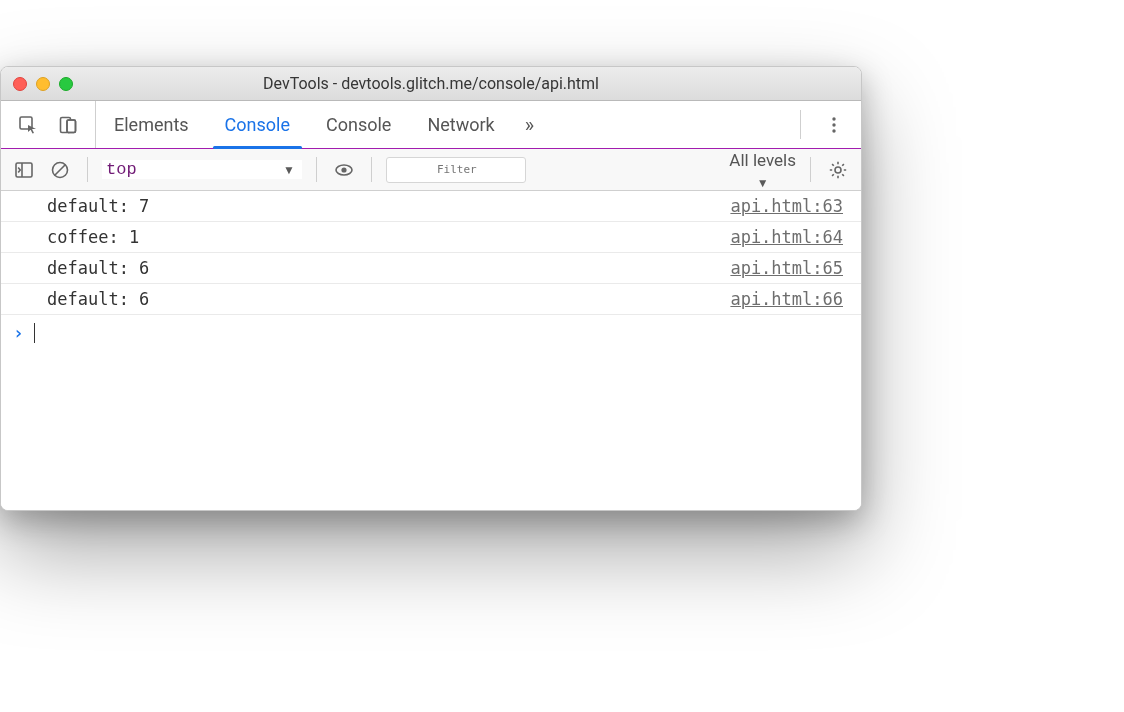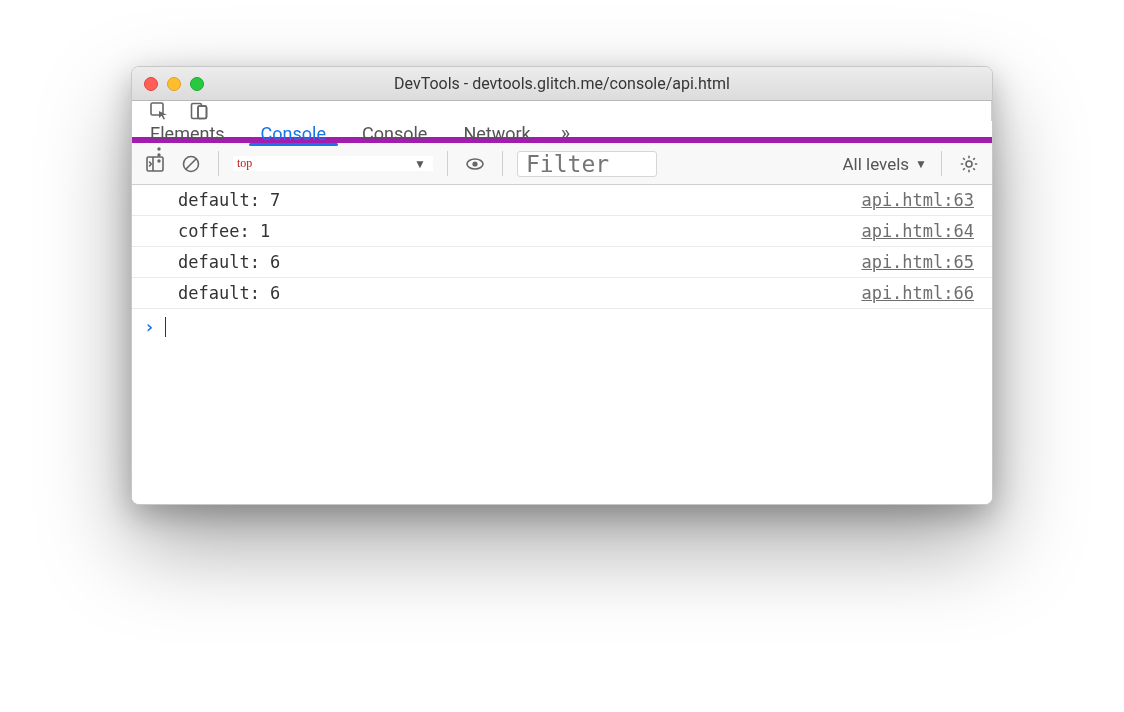--- a/index.html
+++ b/index.html
@@ -11,21 +11,21 @@
     height: 712px;
     position: relative;
     overflow: hidden;
   }
 
   .canvas {
     position: absolute;
     inset: 0;
     display: flex;
     align-items: flex-start;
-    justify-content: center;
+    justify-content: flex-start;
   }
 
   .window {
     width: 862px;
     margin-top: 66px;
     background: #fff;
     border: 1px solid #c7c7c7;
     border-radius: 8px;
     box-shadow: 0 40px 90px rgba(0,0,0,0.35), 0 10px 30px rgba(0,0,0,0.25);
     overflow: hidden;
@@ -50,27 +50,26 @@
     position: absolute;
     left: 0; right: 0;
     text-align: center;
     font-size: 16px;
     color: #363636;
     pointer-events: none;
   }
 
   
   .tabbar {
-    height: 42px;
-    border-bottom: 6px solid #a21caf;
+    height: 48px;
+    border-bottom: 1px solid #a21caf;
     display: flex;
     align-items: stretch;
     font-size: 18px;
     color: #555;
-    flex-direction: column;
   }
   .tabbar .left-icons {
     display: flex;
     align-items: center;
     gap: 14px;
     padding: 0 14px;
     border-right: 1px solid #cfcfcf;
   }
   .tabbar .tabs { display: flex; align-items: stretch; }
   .tab {
@@ -97,36 +96,36 @@
     color: #555;
     padding: 0 10px;
     gap: 10px;
   }
   .tool-icon { width:26px; display:flex; align-items:center; justify-content:center; }
   .vsep { width:1px; height:60%; background:#cfcfcf; margin:0 4px; }
   .ctx-select {
     display:flex; align-items:center; gap:8px; background:#fff; border-right:1px solid transparent;
     width:200px; justify-content:space-between; padding: 0 6px 0 4px;
   }
-  .ctx-select .val { font-family: Liberation Serif, serif; font-size:12px; color:#b91c1c; }
+  .ctx-select .val { font-family: Liberation Mono, monospace; font-size:17px; color:#701a75; }
   .dropdown-tri { color:#5a5a5a; font-size:12px; }
   .filter-box {
     flex: 0 0 140px;
     background:#fff;
     border: 1px solid #d6d6d6;
     border-radius: 3px;
     height: 26px;
     display:flex; align-items:center; padding:0 8px;
   }
   .filter-box input {
     width:100%; border:0; outline:0; background:transparent;
     font-family: "SFMono-Regular", Menlo, Consolas, monospace;
-    font-size:23px; color:#444;
-  }
-  .levels { display:flex; align-items:center; gap:6px; }
+    font-size:11px; color:#444;margin-left:42px;
+  }
+  .levels { display:flex; align-items:center; gap:6px;flex-direction:column; }
   .toolbar2 .grow { flex:1; }
 
   
   .consolearea {
     background:#fff;
     min-height: 280px;
     font-family: "SFMono-Regular", Menlo, Consolas, monospace;
     font-size: 17px;
     color:#333;
   }

